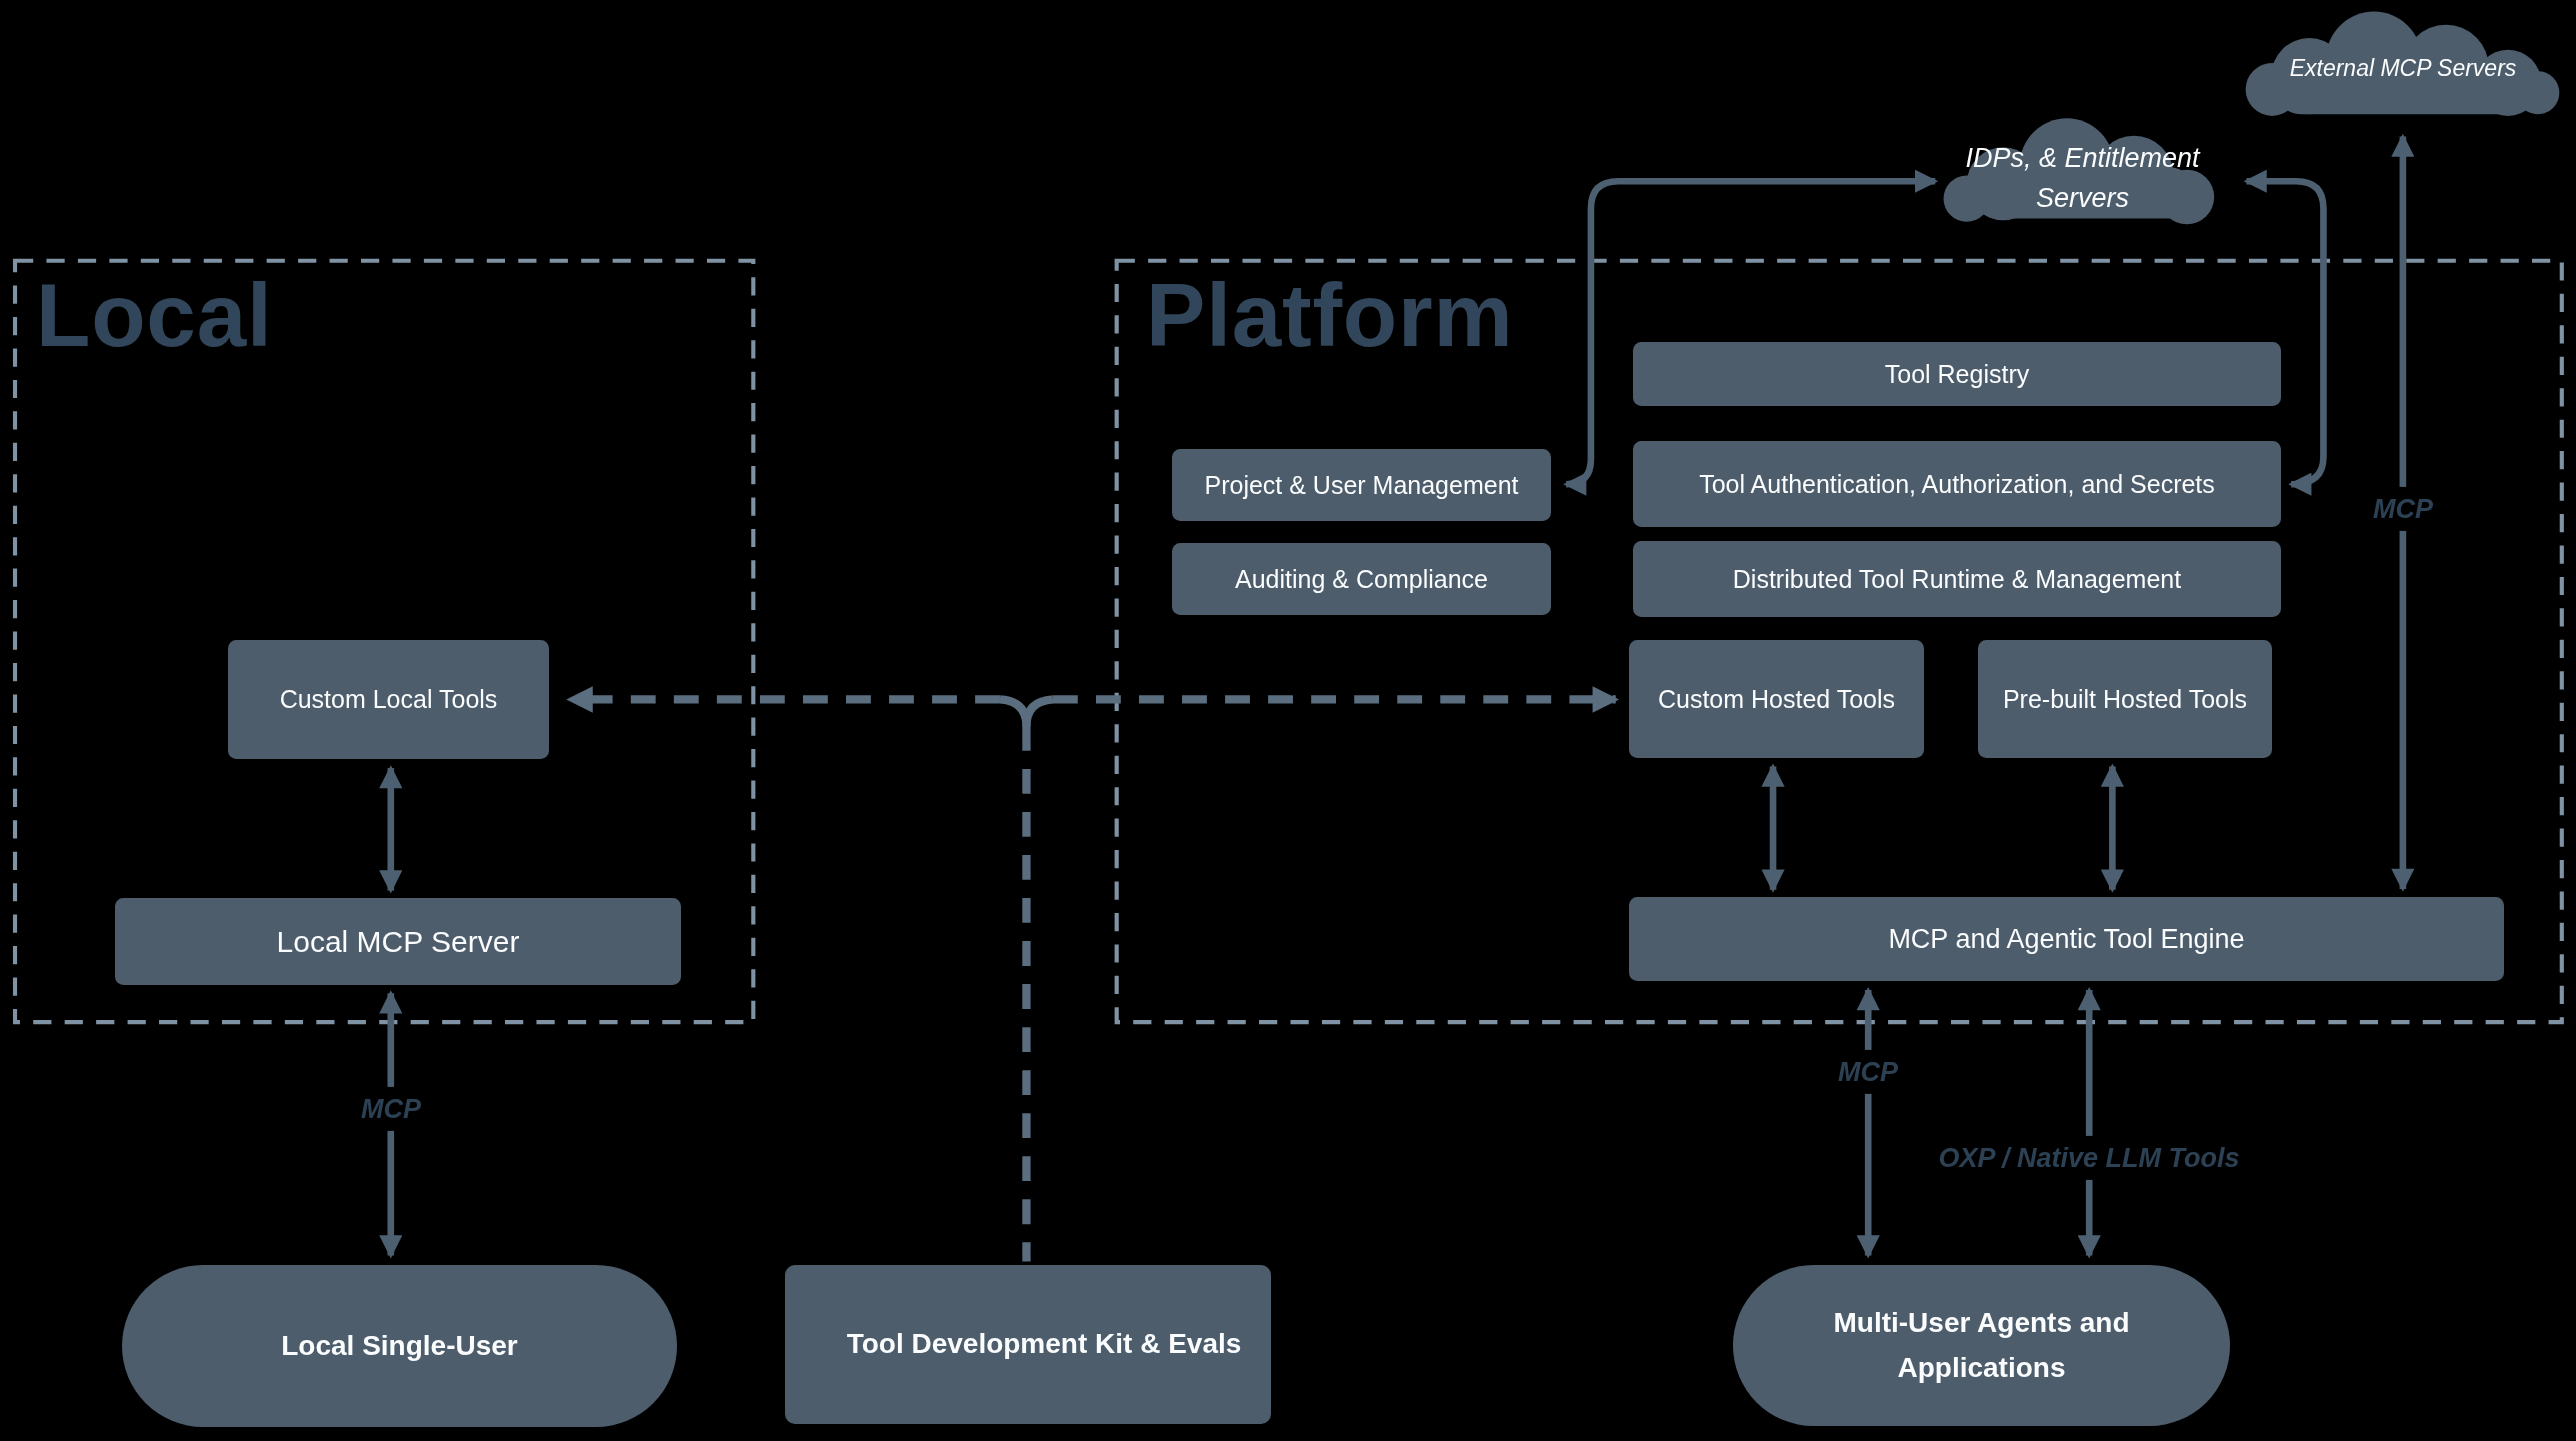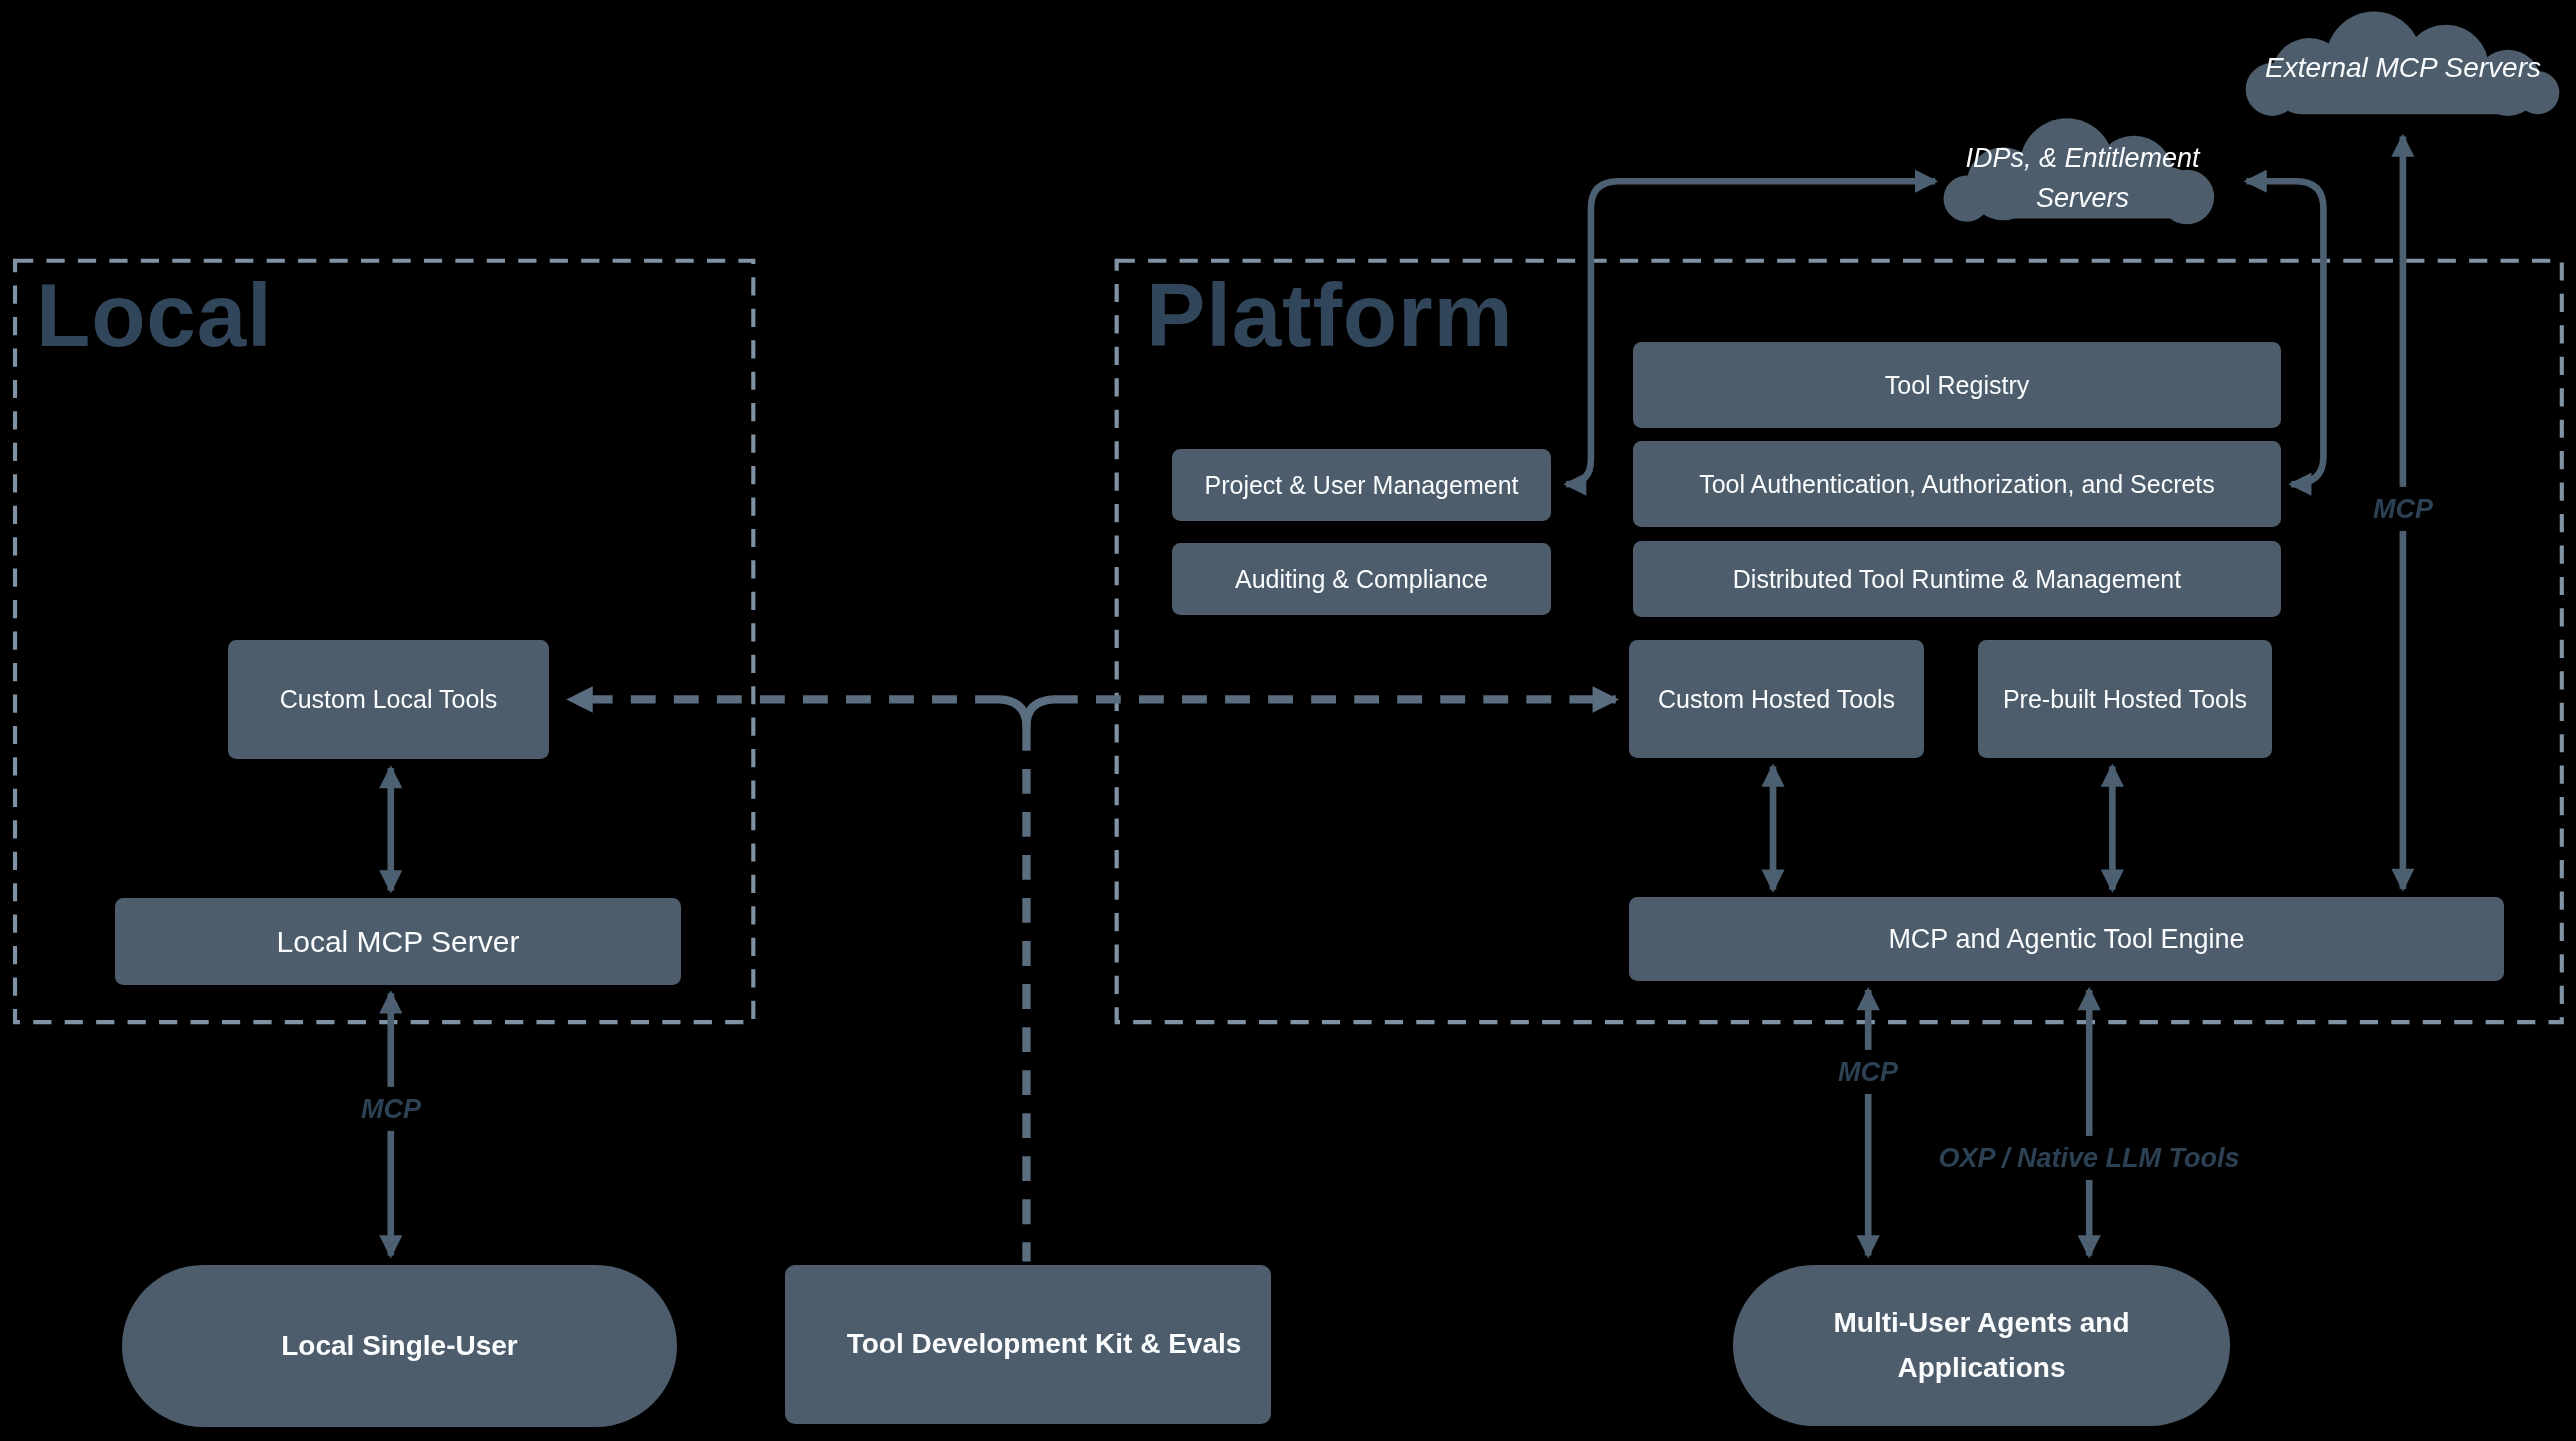--- a/index.html
+++ b/index.html
@@ -18,21 +18,21 @@
   .stage{position:absolute;left:0;top:0;width:2576px;height:1441px;}
   .stage svg{position:absolute;left:0;top:0;}
   .abs{position:absolute;}
   .region-title{color:var(--region-title);font-weight:bold;font-size:89px;line-height:1.05;letter-spacing:0.8px;}
   .node{position:absolute;background:var(--node-fill);color:var(--node-text);
     display:flex;align-items:center;justify-content:center;text-align:center;
     font-size:25px;border-radius:8.3px;}
   .node.engine{font-size:27px;}
   .node.big{font-weight:bold;font-size:28px;line-height:1.6;}
   .stadium{border-radius:91px;}
-  .cloud-label{position:absolute;color:var(--node-text);font-style:italic;font-size:28px;
+  .cloud-label{position:absolute;color:var(--node-text);font-style:italic;font-size:23px;
     display:flex;flex-direction:column;align-items:center;justify-content:center;text-align:center;line-height:1.5;}
   .wire-label{position:absolute;transform:translate(-50%,-50%);background:var(--background);
     color:var(--dark-label);font-style:italic;font-weight:bold;font-size:27px;padding:6.6px 15px;white-space:nowrap;}
 </style>
 </head>
 <body>
 
 <div class="stage">
 
   <svg width="2576" height="1441" viewBox="0 0 3112 1741">
@@ -91,21 +91,21 @@
 
   <div class="abs region-title" style="left:36px;top:269px;">Local</div>
   <div class="abs region-title" style="left:1146px;top:269px;">Platform</div>
 
   <div class="cloud-label" style="left:2250px;top:48px;width:306px;height:40px;">External MCP Servers</div>
   <div class="cloud-label" style="left:1954px;top:141px;width:257px;height:74px;font-size:27px;">
     <span>IDPs, &amp; Entitlement</span>
     <span>Servers</span>
   </div>
 
-  <div class="node" style="left:1633px;top:342px;width:648px;height:86px;">Tool Registry</div>
+  <div class="node" style="left:1633px;top:342px;width:648px;height:64px;">Tool Registry</div>
   <div class="node" style="left:1633px;top:441px;width:648px;height:86px;">Tool Authentication, Authorization, and Secrets</div>
   <div class="node" style="left:1633px;top:541px;width:648px;height:76px;">Distributed Tool Runtime &amp; Management</div>
   <div class="node" style="left:1172px;top:449px;width:379px;height:72px;">Project &amp; User Management</div>
   <div class="node" style="left:1172px;top:543px;width:379px;height:72px;">Auditing &amp; Compliance</div>
   <div class="node" style="left:1629px;top:640px;width:295px;height:118px;">Custom Hosted Tools</div>
   <div class="node" style="left:1978px;top:640px;width:294px;height:118px;">Pre-built Hosted Tools</div>
   <div class="node engine" style="left:1629px;top:897px;width:875px;height:84px;">MCP and Agentic Tool Engine</div>
 
   <div class="node" style="left:228px;top:640px;width:321px;height:119px;">Custom Local Tools</div>
   <div class="node" style="left:115px;top:898px;width:566px;height:87px;font-size:30px;">Local MCP Server</div>

